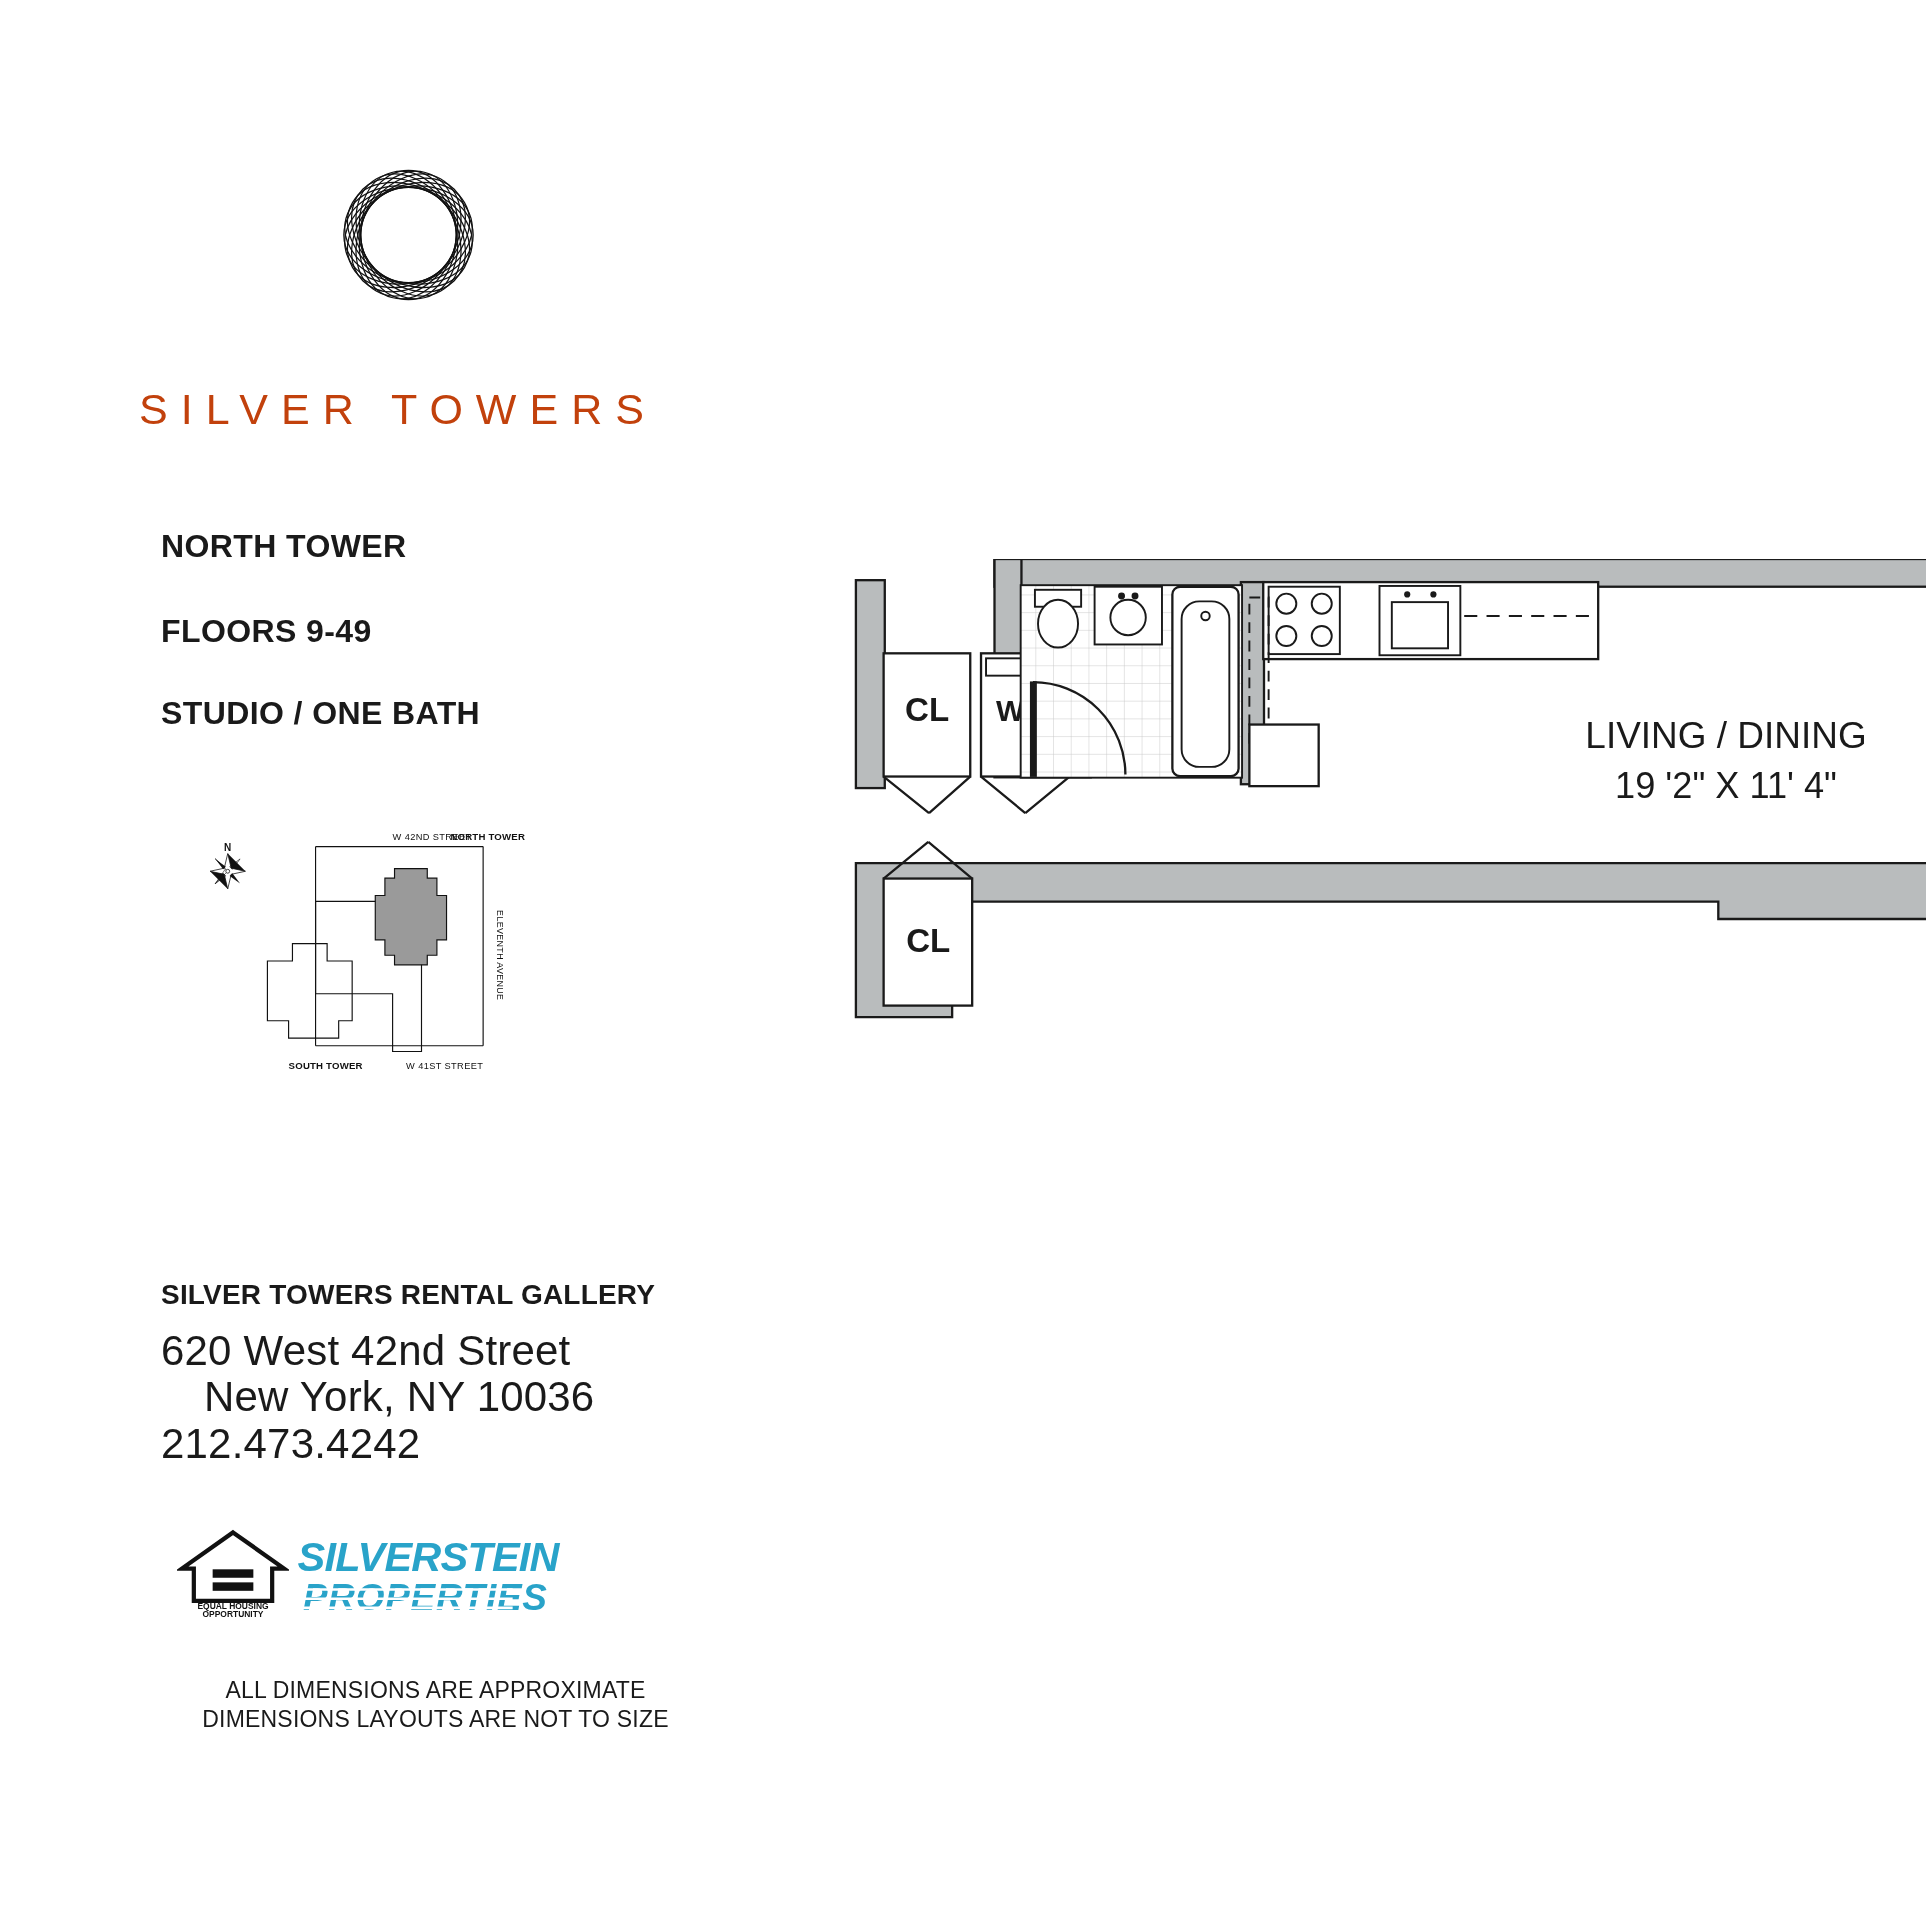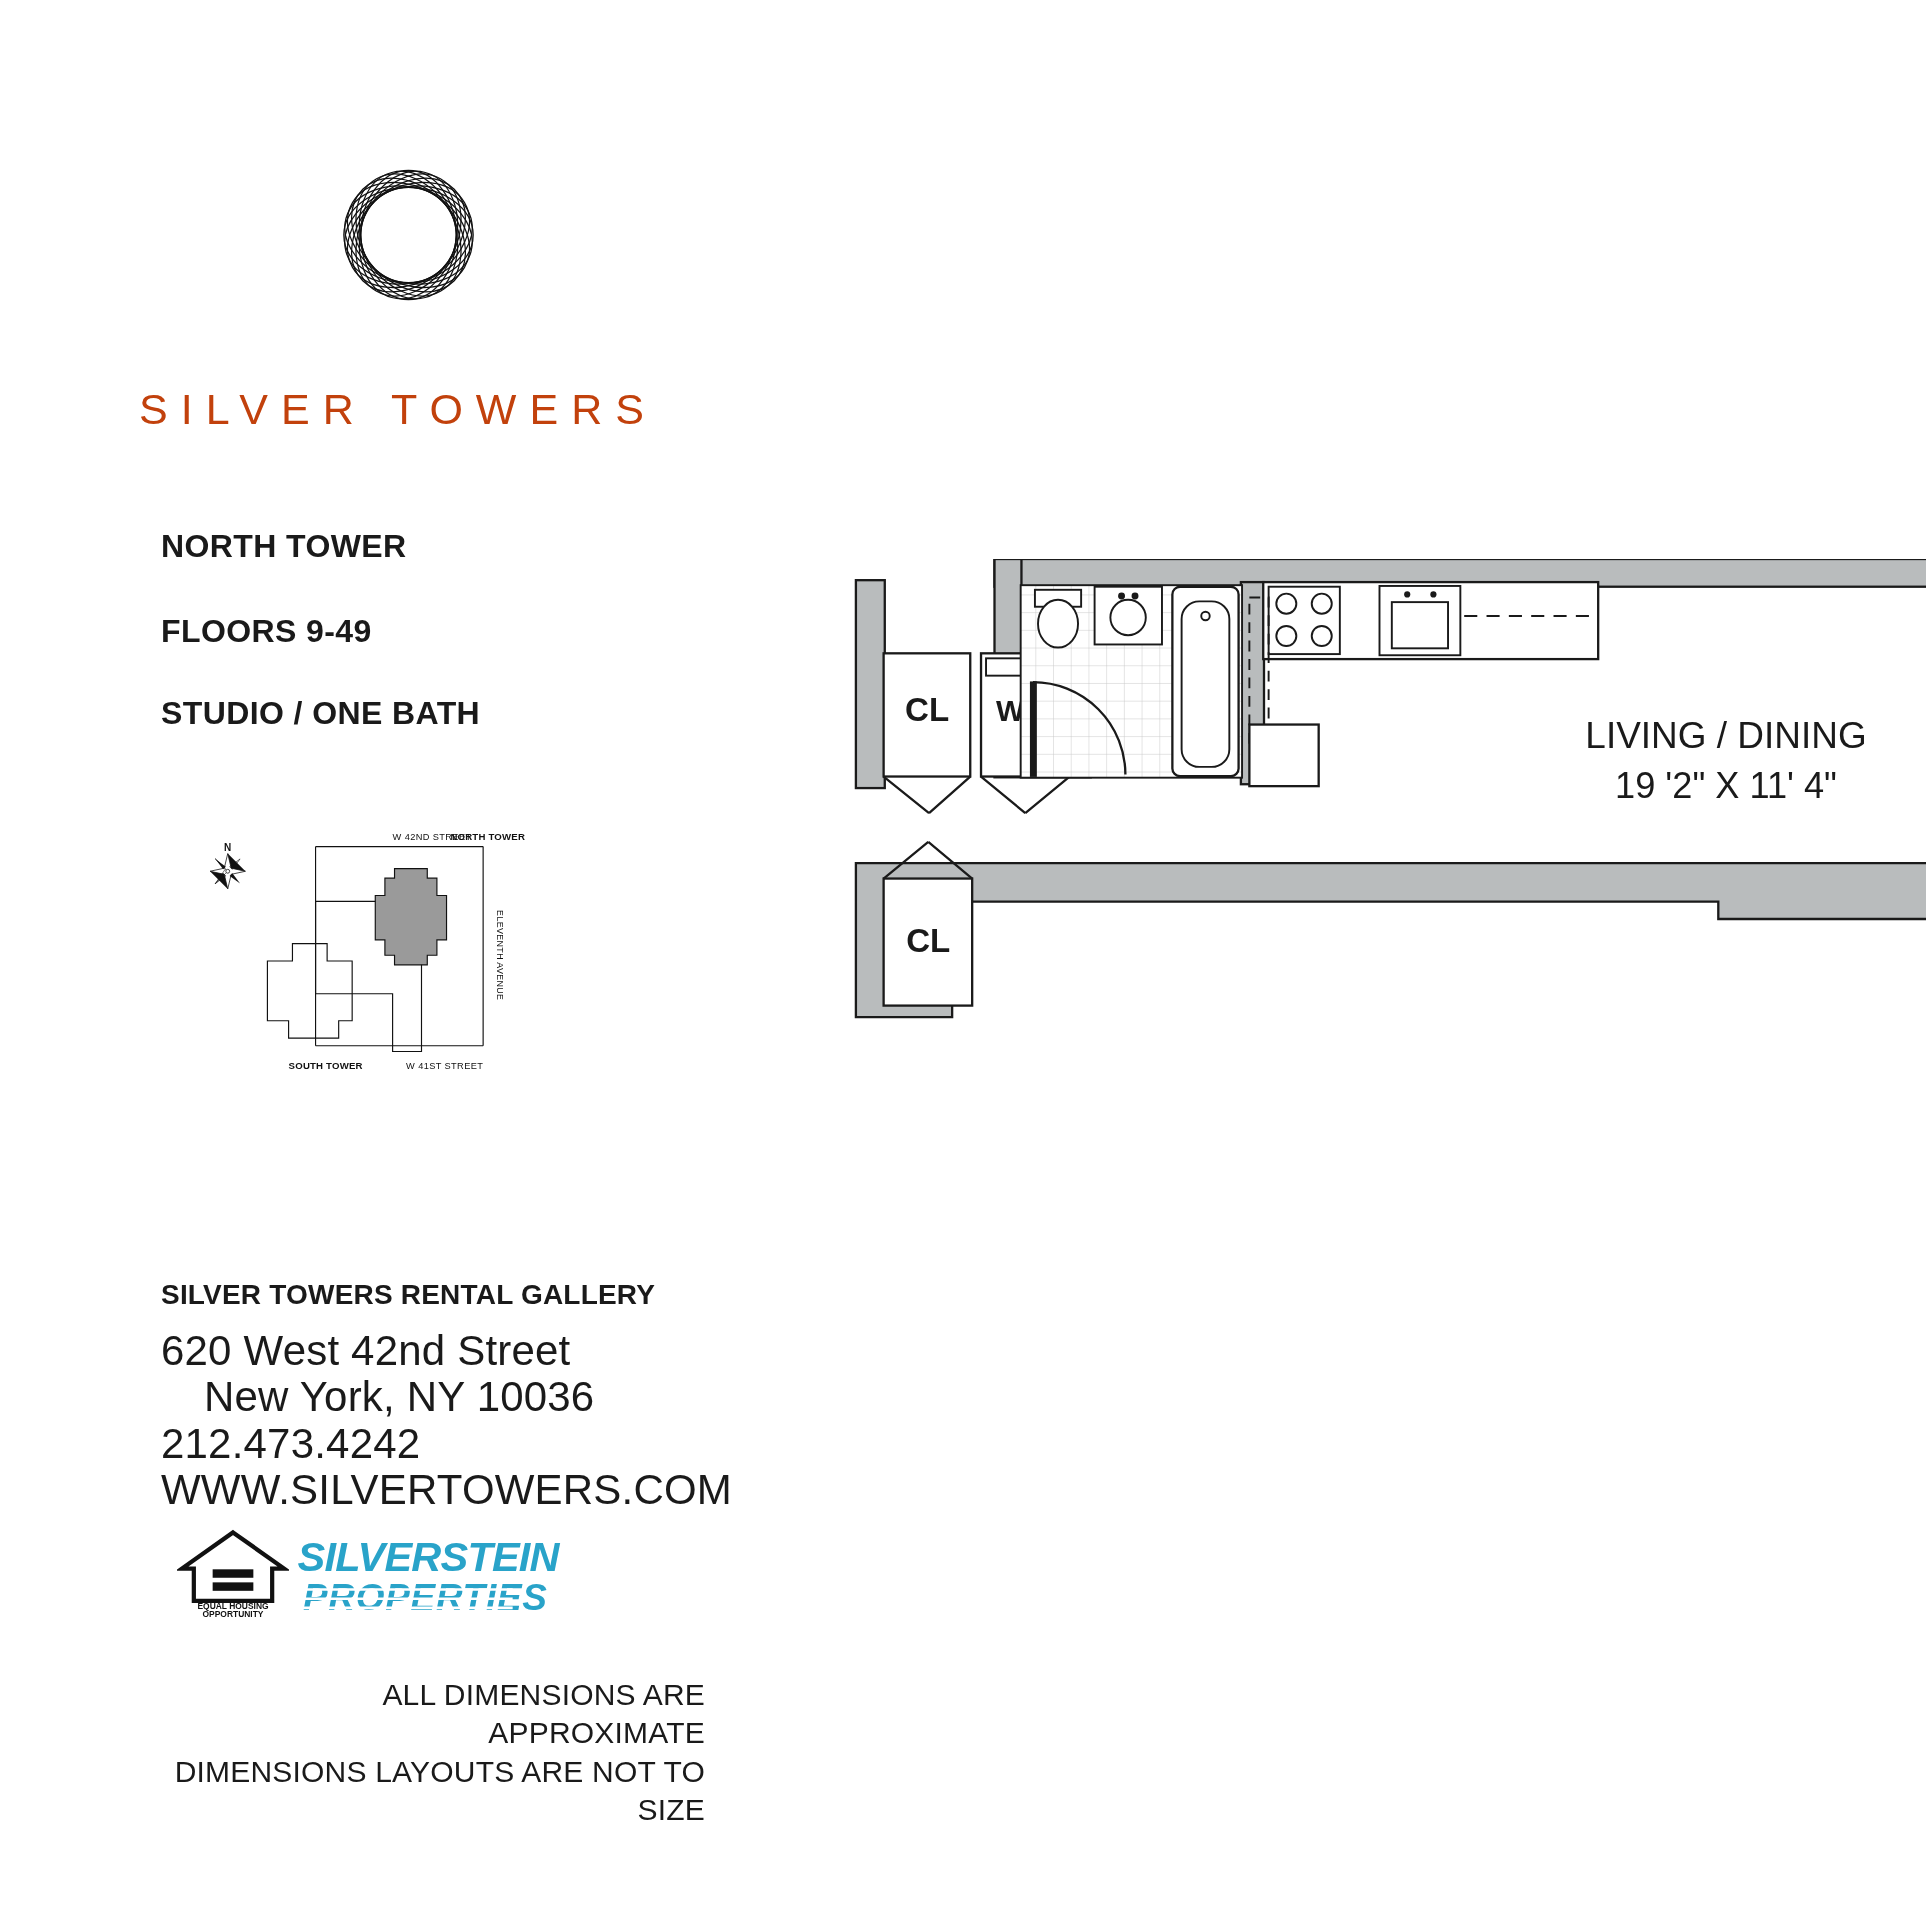--- a/index.html
+++ b/index.html
@@ -120,24 +120,24 @@
     height: 96px;
     font-style: italic;
   }
   .silverstein-logo svg { width: 100%; height: 100%; display: block; }
 
   .disclaimer {
     position: absolute;
     left: 166px;
     top: 1676px;
     width: 539px;
-    font-size: 30px;
+    font-size: 23px;
     line-height: 1.28;
     letter-spacing: 0.2px;
-    text-align: right;
+    text-align: center;
   }
 
   
   .plan-area {
     position: absolute;
     left: 840px;
     top: 559px;
     width: 1541px;
     height: 693px;
   }
@@ -230,21 +230,20 @@
       <text x="535" y="625" font-family="Liberation Sans, sans-serif" font-size="24" fill="#111" letter-spacing="1">W 41ST STREET</text>
       <text x="230" y="625" font-family="Liberation Sans, sans-serif" font-size="25" font-weight="700" fill="#111" letter-spacing="0.5">SOUTH TOWER</text>
       <text x="770" y="330" font-family="Liberation Sans, sans-serif" font-size="23" fill="#111" letter-spacing="1" transform="rotate(90 770 330)" text-anchor="middle">ELEVENTH AVENUE</text>
     </svg>
   </div>
 
   <div class="gallery-title">SILVER TOWERS RENTAL GALLERY</div>
   <div class="contact-line contact-1">620 West 42nd Street</div>
   <div class="contact-line contact-2">New York, NY 10036</div>
   <div class="contact-line contact-3">212.473.4242</div>
-  <div class="contact-line contact-4">WWW.SILVERTOWERS.COM</div>
 
   <div class="eho-logo">
     <svg viewBox="0 0 290 250" xmlns="http://www.w3.org/2000/svg">
       <rect x="4" y="4" width="282" height="242" fill="#fff"></rect>
       <path d="M145 22 L278 116 L247 116 L247 200 L43 200 L43 116 L12 116 Z" fill="none" stroke="#111" stroke-width="11"></path>
       <rect x="92" y="118" width="106" height="22" fill="#111"></rect>
       <rect x="92" y="152" width="106" height="22" fill="#111"></rect>
       <text x="145" y="222" font-family="Liberation Sans, sans-serif" font-size="22" font-weight="700" fill="#111" text-anchor="middle">EQUAL HOUSING</text>
       <text x="145" y="243" font-family="Liberation Sans, sans-serif" font-size="22" font-weight="700" fill="#111" text-anchor="middle">OPPORTUNITY</text>
     </svg>

